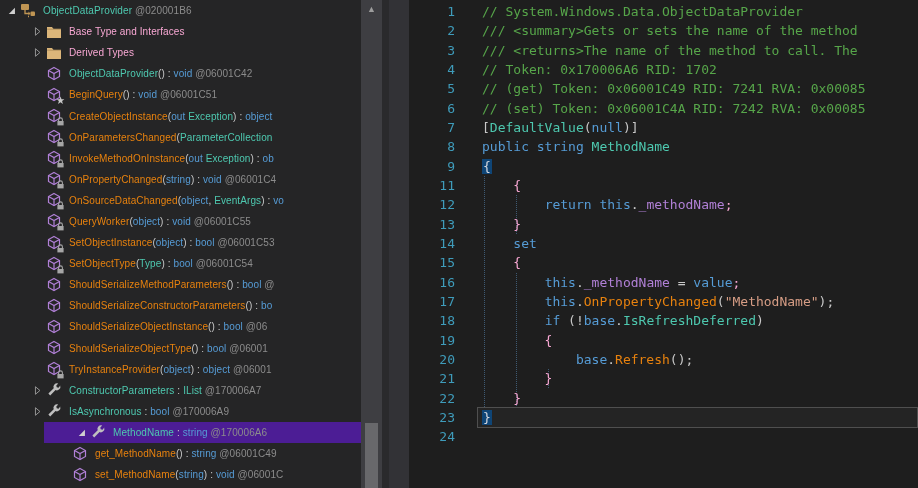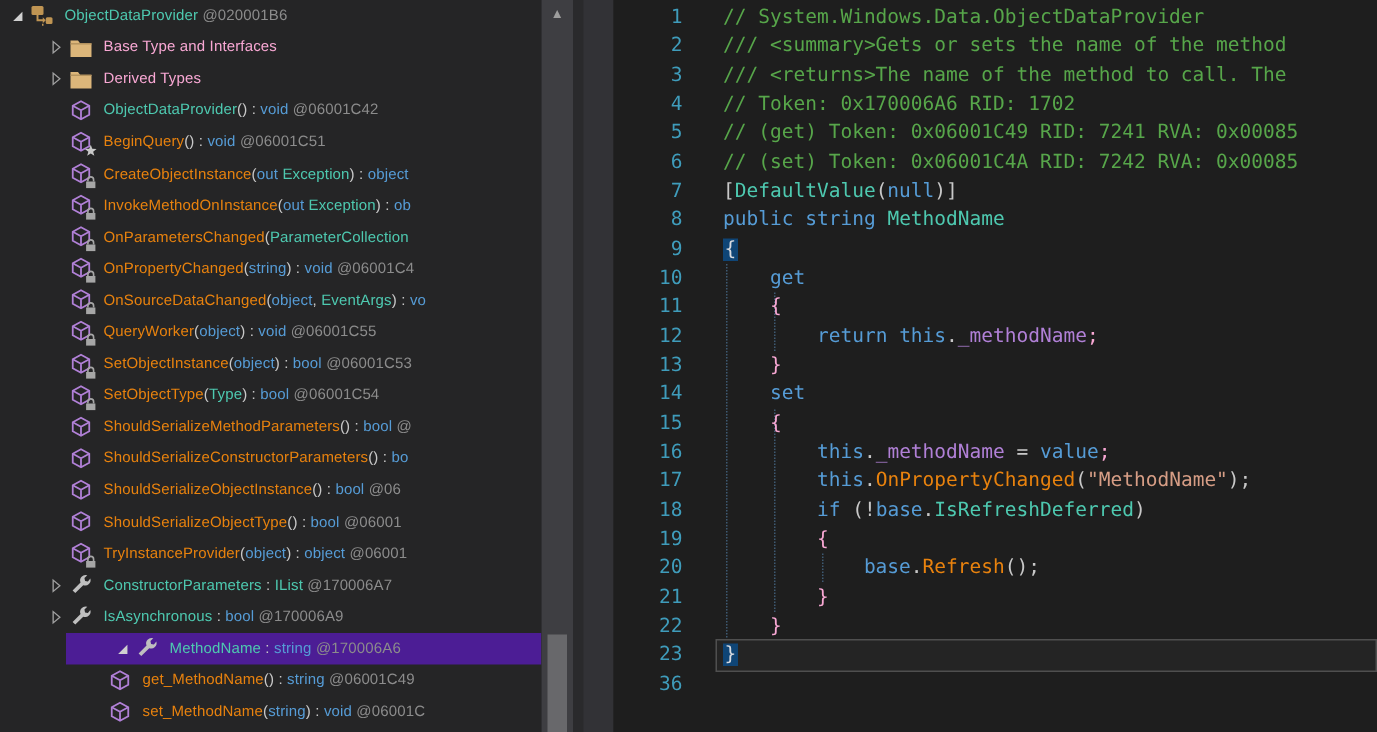--- a/index.html
+++ b/index.html
@@ -149,38 +149,38 @@
             <path d="M8 1.5L13.5 4.5v6L8 13.5 2.5 10.5v-6z" fill="none" stroke="#b180d7" stroke-width="1.2"></path>
             <path d="M2.5 4.5L8 7.5l5.5-3M8 7.5v6" fill="none" stroke="#b180d7" stroke-width="1.2"></path>
           </svg>
           <span class="tovl">
             <svg width="9" height="9" viewBox="0 0 9 9">
               <path d="M2.6 4V2.8a1.9 1.9 0 0 1 3.8 0V4" stroke="#a6a6a6" fill="none" stroke-width="1.1"></path>
               <rect x="1.4" y="4" width="6.2" height="4.4" fill="#a6a6a6"></rect>
             </svg>
           </span>
         </div>
+        <div class="ttext"><span class="c-meth">OnParametersChanged</span><span class="c-pct">(</span><span class="c-type">ParameterCollection</span></div>
+      </div>
+      <div class="trow">
+        <div class="tspacer" style="flex-basis: 28px;"></div>
+        <div class="texp"></div>
+        <div class="ticon">
+          <svg width="16" height="16" viewBox="0 0 16 16">
+            <path d="M8 1.5L13.5 4.5v6L8 13.5 2.5 10.5v-6z" fill="none" stroke="#b180d7" stroke-width="1.2"></path>
+            <path d="M2.5 4.5L8 7.5l5.5-3M8 7.5v6" fill="none" stroke="#b180d7" stroke-width="1.2"></path>
+          </svg>
+          <span class="tovl">
+            <svg width="9" height="9" viewBox="0 0 9 9">
+              <path d="M2.6 4V2.8a1.9 1.9 0 0 1 3.8 0V4" stroke="#a6a6a6" fill="none" stroke-width="1.1"></path>
+              <rect x="1.4" y="4" width="6.2" height="4.4" fill="#a6a6a6"></rect>
+            </svg>
+          </span>
+        </div>
         <div class="ttext"><span class="c-meth">InvokeMethodOnInstance</span><span class="c-pct">(</span><span class="c-kw">out </span><span class="c-type">Exception</span><span class="c-pct">) : </span><span class="c-kw">ob</span></div>
-      </div>
-      <div class="trow">
-        <div class="tspacer" style="flex-basis: 28px;"></div>
-        <div class="texp"></div>
-        <div class="ticon">
-          <svg width="16" height="16" viewBox="0 0 16 16">
-            <path d="M8 1.5L13.5 4.5v6L8 13.5 2.5 10.5v-6z" fill="none" stroke="#b180d7" stroke-width="1.2"></path>
-            <path d="M2.5 4.5L8 7.5l5.5-3M8 7.5v6" fill="none" stroke="#b180d7" stroke-width="1.2"></path>
-          </svg>
-          <span class="tovl">
-            <svg width="9" height="9" viewBox="0 0 9 9">
-              <path d="M2.6 4V2.8a1.9 1.9 0 0 1 3.8 0V4" stroke="#a6a6a6" fill="none" stroke-width="1.1"></path>
-              <rect x="1.4" y="4" width="6.2" height="4.4" fill="#a6a6a6"></rect>
-            </svg>
-          </span>
-        </div>
-        <div class="ttext"><span class="c-meth">OnParametersChanged</span><span class="c-pct">(</span><span class="c-type">ParameterCollection</span></div>
       </div>
       <div class="trow">
         <div class="tspacer" style="flex-basis: 28px;"></div>
         <div class="texp"></div>
         <div class="ticon">
           <svg width="16" height="16" viewBox="0 0 16 16">
             <path d="M8 1.5L13.5 4.5v6L8 13.5 2.5 10.5v-6z" fill="none" stroke="#b180d7" stroke-width="1.2"></path>
             <path d="M2.5 4.5L8 7.5l5.5-3M8 7.5v6" fill="none" stroke="#b180d7" stroke-width="1.2"></path>
           </svg>
           <span class="tovl">
@@ -441,24 +441,20 @@
         </div>
         <div class="cline">
           <div class="gutter">8</div>
           <div class="ltext"><span class="c-kw">public</span><span class="c-pln"> </span><span class="c-kw">string</span><span class="c-pln"> </span><span class="c-type">MethodName</span></div>
         </div>
         <div class="cline">
           <div class="gutter">9</div>
           <div class="ltext"><span class="c-brace">{</span></div>
         </div>
         <div class="cline">
-          <div class="gutter">10</div>
-          <div class="ltext"><span class="c-pln">    </span><span class="c-kw">get</span></div>
-        </div>
-        <div class="cline">
           <div class="gutter">11</div>
           <div class="ltext"><span class="c-pln">    {</span></div>
         </div>
         <div class="cline">
           <div class="gutter">12</div>
           <div class="ltext"><span class="c-pln">        </span><span class="c-kw">return</span><span class="c-pln"> </span><span class="c-kw">this</span><span class="c-pct">.</span><span class="c-fld">_methodName</span><span class="c-pln">;</span></div>
         </div>
         <div class="cline">
           <div class="gutter">13</div>
           <div class="ltext"><span class="c-pln">    }</span></div>
@@ -497,18 +493,18 @@
         </div>
         <div class="cline">
           <div class="gutter">22</div>
           <div class="ltext"><span class="c-pln">    }</span></div>
         </div>
         <div class="cline">
           <div class="gutter">23</div>
           <div class="ltext cur"><span class="c-brace">}</span></div>
         </div>
         <div class="cline">
-          <div class="gutter">36</div>
+          <div class="gutter">24</div>
           <div class="ltext"></div>
         </div>
       </div>
   </div>
 </div>
 
 </body></html>

